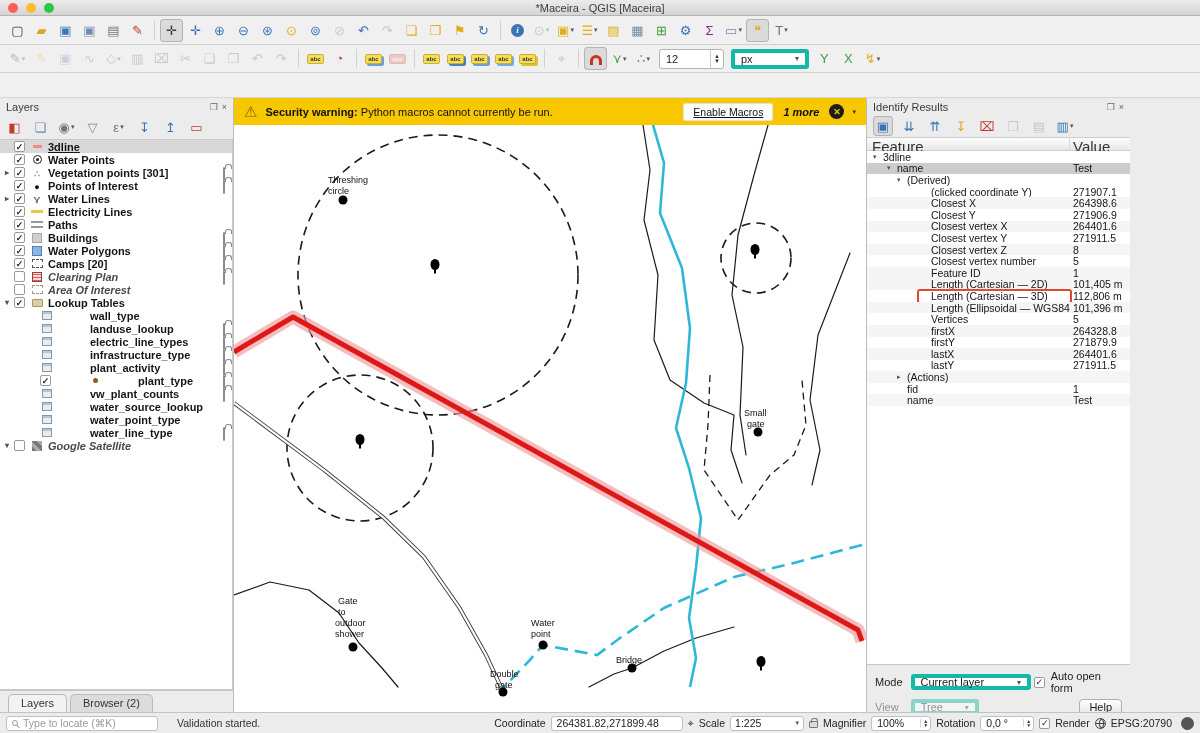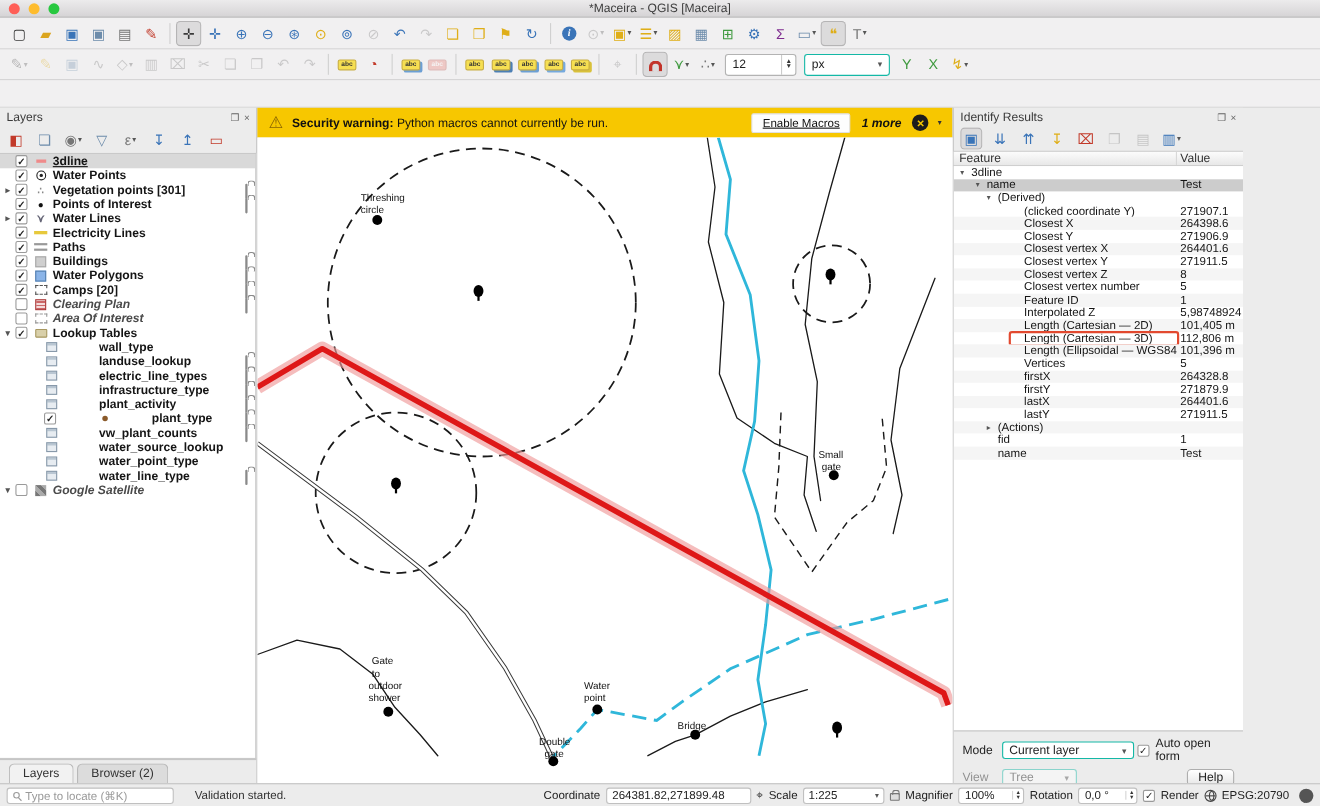--- a/index.html
+++ b/index.html
@@ -31,21 +31,21 @@
   .magnet { width:12px; height:10px; border:3px solid #c2332a; border-bottom:none; border-radius:7px 7px 0 0; margin-top:3px; }
   .tag { background:#f6df52; border:1px solid #c9ae43; border-radius:2px; font:bold 6px "Liberation Sans",sans-serif; color:#333; padding:1px 2px; }
   .tag-red { background:#e8756a; border-color:#b85048; color:#fff; }
   .tag-blue { box-shadow:2px 2px 0 #6d9fd4; }
   .tag-eye { box-shadow:2px 2px 0 #4d7fb4; }
   .tag-rot { box-shadow:2px 2px 0 #76a9de; }
   .tag-edit { box-shadow:2px 2px 0 #d9c13a; }
   .spin { display:flex; align-items:stretch; border:1px solid #b3b3b3; background:#fff; height:20px; border-radius:3px; margin:0 3px; }
   .spin .val { padding:3px 6px 0 6px; min-width:50px; font-size:11px; }
   .spin .btns { display:flex; flex-direction:column; align-items:center; justify-content:center; border-left:1px solid #ccc; padding:0 3px; font-size:6px; color:#333; line-height:5px; }
-  .combo { display:flex; align-items:center; justify-content:space-between; border:1px solid #14b8a6; background:#fff; height:20px; border-radius:3px; padding:0 6px; font-size:11px; margin:0 3px; }
+  .combo { display:flex; align-items:center; justify-content:space-between; border:4px solid #14b8a6; background:#fff; height:20px; border-radius:3px; padding:0 6px; font-size:11px; margin:0 3px; }
   .combo .arrow { font-size:8px; color:#555; margin-left:10px; }
   .combo.small { height:16px; }
   .combo.dis { opacity:.45; }
 
   
   .main { display:flex; height:614px; }
   .left-panel { width:234px; background:#ececec; border-right:1px solid #bdbdbd; display:flex; flex-direction:column; }
   .panel-head { height:17px; display:flex; align-items:center; justify-content:space-between; padding:0 6px; font-size:11px; color:#3a3a3a; }
   .phead-icons { display:flex; gap:4px; color:#666; font-size:9px; }
   .panel-tools { height:24px; display:flex; align-items:center; padding:0 5px; gap:7px; }
@@ -92,21 +92,21 @@
   .macro-btn { margin-left:auto; background:#fdfdfd; border:1px solid #e0e0e0; border-radius:2px; padding:2px 9px; font-size:10.5px; text-decoration:underline; color:#111; }
   .warn-more { font-style:italic; font-weight:bold; margin:0 2px; }
   .warn-close { width:15px; height:15px; border-radius:50%; background:#1c1c1c; color:#f7c700; display:flex; align-items:center; justify-content:center; font-size:9px; font-weight:bold; }
   .warn-dd { font-size:7px; color:#333; }
   .map { position:relative; flex:1; background:#ffffff; overflow:hidden; }
 
   
   .right-panel { width:264px; background:#ececec; border-left:1px solid #bdbdbd; display:flex; flex-direction:column; }
   .ipanel-tools { height:22px; display:flex; align-items:center; gap:6px; padding:0 6px; }
   .ipanel-tools .tbtn { min-width:20px; height:20px; }
-  .ihead { display:flex; height:14px; background:linear-gradient(#fcfcfc,#e8e8e8); border:1px solid #cfcfcf; border-left:none; border-right:none; font-size:11px; color:#333; }
+  .ihead { display:flex; height:14px; background:linear-gradient(#fcfcfc,#e8e8e8); border:1px solid #cfcfcf; border-left:none; border-right:none; font-size:15px; color:#333; }
   .ihead .h1 { flex:0 0 203px; padding-left:5px; border-right:1px solid #d8d8d8; }
   .ihead .h2 { flex:1; padding-left:3px; }
   .ilist { flex:1; background:#fff; overflow:hidden; }
   .irow { display:flex; align-items:center; height:11.6px; font-size:10.5px; color:#151515; position:relative; }
   .irow.alt { background:#f5f5f5; }
   .irow.sel { background:#cccccc; }
   .fcell { flex:0 0 203px; display:flex; align-items:center; white-space:nowrap; overflow:hidden; }
   .vcell { flex:1; padding-left:3px; white-space:nowrap; }
   .iexp { width:10px; min-width:10px; font-size:7px; color:#555; text-align:left; display:inline-block; }
   .p0 { padding-left:6px; } .p1 { padding-left:20px; } .p2 { padding-left:30px; } .p3 { padding-left:54px; }
@@ -779,27 +779,20 @@
               <span>Closest vertex number</span>
             </span>
             <span class="vcell">5</span>
           </div>
           <div class="irow alt">
             <span class="fcell p3">
               <span class="iexp"></span>
               <span>Feature ID</span>
             </span>
             <span class="vcell">1</span>
-          </div>
-          <div class="irow">
-            <span class="fcell p3">
-              <span class="iexp"></span>
-              <span>Interpolated Z</span>
-            </span>
-            <span class="vcell">5,98748924</span>
           </div>
           <div class="irow alt">
             <span class="fcell p3">
               <span class="iexp"></span>
               <span>Length (Cartesian — 2D)</span>
             </span>
             <span class="vcell">101,405 m</span>
           </div>
           <div class="irow">
             <span class="fcell p3">

